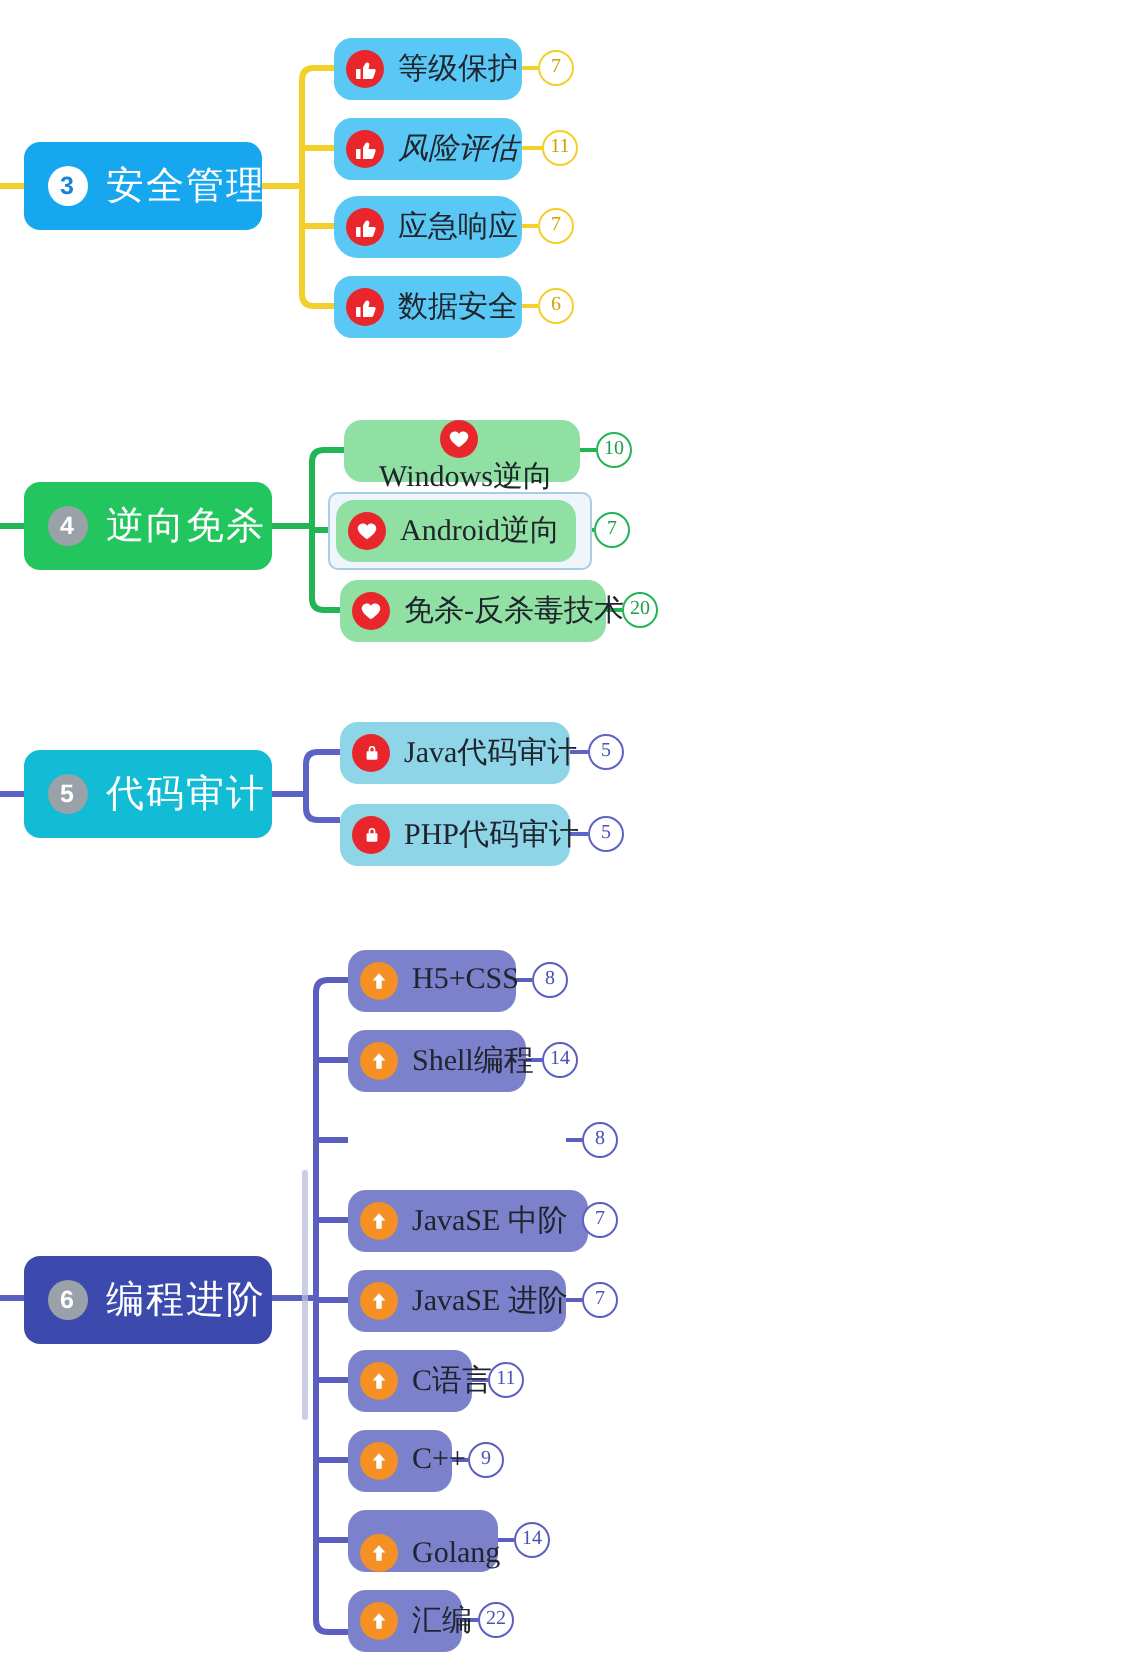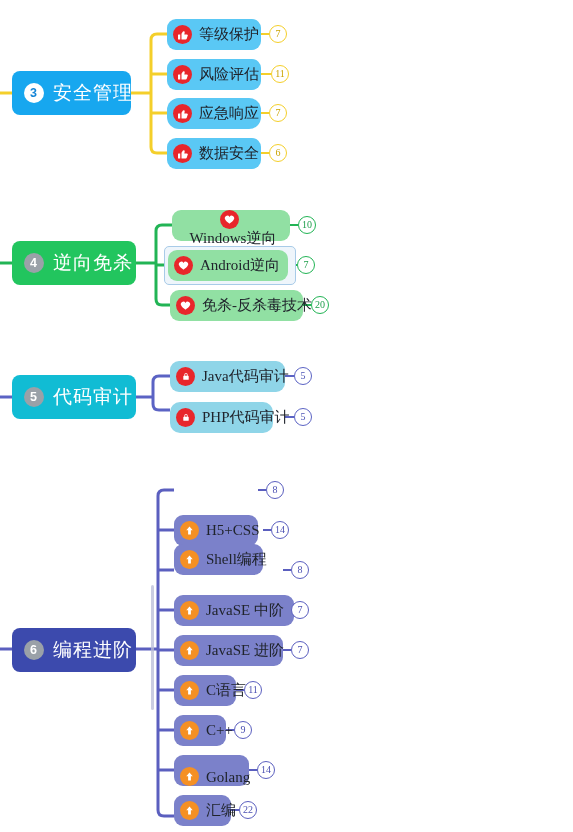--- a/index.html
+++ b/index.html
@@ -178,21 +178,21 @@
   <div class="child-node" style="left:167px; top:19px; width:94px; background:#5ac8f5;">
     <span class="ic" style="background:#e8262b;">
       <svg width="12" height="12" viewBox="0 0 24 24" fill="#ffffff">
         <path d="M9 21h8.5a2 2 0 0 0 1.9-1.4l2-6.1A1.6 1.6 0 0 0 19.9 11H14.6l.8-3.9a2.2 2.2 0 0 0-3.9-1.8L9 9.6V21zM3 11h3.5v10H3a1 1 0 0 1-1-1v-8a1 1 0 0 1 1-1z"></path>
       </svg>
     </span>
     <span class="child-label">等级保护</span>
   </div>
   <div class="count" style="left:269px; top:25px; border:1.6px solid #f4cf2a; color:#c9a300;">7</div>
 
-  <div class="child-node" style="left:167px; top:59px; width:94px; background:#5ac8f5;">
+  <div class="child-node" style="left:167px; top:59px; width:94px; background:#5ac8f5;font-style:italic;">
     <span class="ic" style="background:#e8262b;">
       <svg width="12" height="12" viewBox="0 0 24 24" fill="#ffffff">
         <path d="M9 21h8.5a2 2 0 0 0 1.9-1.4l2-6.1A1.6 1.6 0 0 0 19.9 11H14.6l.8-3.9a2.2 2.2 0 0 0-3.9-1.8L9 9.6V21zM3 11h3.5v10H3a1 1 0 0 1-1-1v-8a1 1 0 0 1 1-1z"></path>
       </svg>
     </span>
     <span class="child-label">风险评估</span>
   </div>
   <div class="count" style="left:271px; top:65px; border:1.6px solid #f4cf2a; color:#c9a300;">11</div>
 
   <div class="child-node" style="left:167px; top:98px; width:94px; background:#5ac8f5;border-radius:12px;">
@@ -259,46 +259,46 @@
   <div class="child-node" style="left:170px; top:361px; width:115px; background:#8fd5e8;">
     <span class="ic" style="background:#e8262b;">
       <svg width="10" height="11" viewBox="0 0 24 24" fill="#ffffff">
         <path d="M8 10V7.5a4 4 0 0 1 8 0V10h1.2c.7 0 1.3.6 1.3 1.3v7.4c0 .7-.6 1.3-1.3 1.3H6.8c-.7 0-1.3-.6-1.3-1.3v-7.4c0-.7.6-1.3 1.3-1.3H8zm2 0h4V7.5a2 2 0 0 0-4 0V10z"></path>
       </svg>
     </span>
     <span class="child-label">Java代码审计</span>
   </div>
   <div class="count" style="left:294px; top:367px; border:1.6px solid #5b63c4; color:#4b53b4;">5</div>
 
-  <div class="child-node" style="left:170px; top:402px; width:103px; background:#8fd5e8;border-radius:10px;">
+  <div class="child-node" style="left:170px; top:402px; width:115px; background:#8fd5e8;">
     <span class="ic" style="background:#e8262b;">
       <svg width="10" height="11" viewBox="0 0 24 24" fill="#ffffff">
         <path d="M8 10V7.5a4 4 0 0 1 8 0V10h1.2c.7 0 1.3.6 1.3 1.3v7.4c0 .7-.6 1.3-1.3 1.3H6.8c-.7 0-1.3-.6-1.3-1.3v-7.4c0-.7.6-1.3 1.3-1.3H8zm2 0h4V7.5a2 2 0 0 0-4 0V10z"></path>
       </svg>
     </span>
     <span class="child-label">PHP代码审计</span>
   </div>
   <div class="count" style="left:294px; top:408px; border:1.6px solid #5b63c4; color:#4b53b4;">5</div>
 
   <div class="main-node" style="left:12px; top:628px; width:124px; background:#3c4aad;">
     <span class="main-badge" style="background:#9aa1a8; color:#ffffff;">6</span>
     <span class="main-label">编程进阶</span>
   </div>
 
-  <div class="child-node" style="left:174px; top:475px; width:84px; background:#7b81ca;margin-top:40px;">
+  <div class="child-node" style="left:174px; top:475px; width:84px; background:#7b81ca;">
     <span class="ic" style="background:#f59024;">
       <svg width="11" height="11" viewBox="0 0 24 24" fill="#ffffff">
         <path d="M12 3.5l7 8h-4v9h-6v-9H5z"></path>
       </svg>
     </span>
     <span class="child-label">H5+CSS</span>
   </div>
   <div class="count" style="left:266px; top:481px; border:1.6px solid #5b5fbf; color:#4b50b2;">8</div>
 
-  <div class="child-node" style="left:174px; top:544px; width:89px; background:#7b81ca;">
+  <div class="child-node" style="left:174px; top:515px; width:89px; background:#7b81ca;">
     <span class="ic" style="background:#f59024;">
       <svg width="11" height="11" viewBox="0 0 24 24" fill="#ffffff">
         <path d="M12 3.5l7 8h-4v9h-6v-9H5z"></path>
       </svg>
     </span>
     <span class="child-label">Shell编程</span>
   </div>
   <div class="count" style="left:271px; top:521px; border:1.6px solid #5b5fbf; color:#4b50b2;">14</div>
 
   <div class="count" style="left:291px; top:561px; border:1.6px solid #5b5fbf; color:#4b50b2;">8</div>

